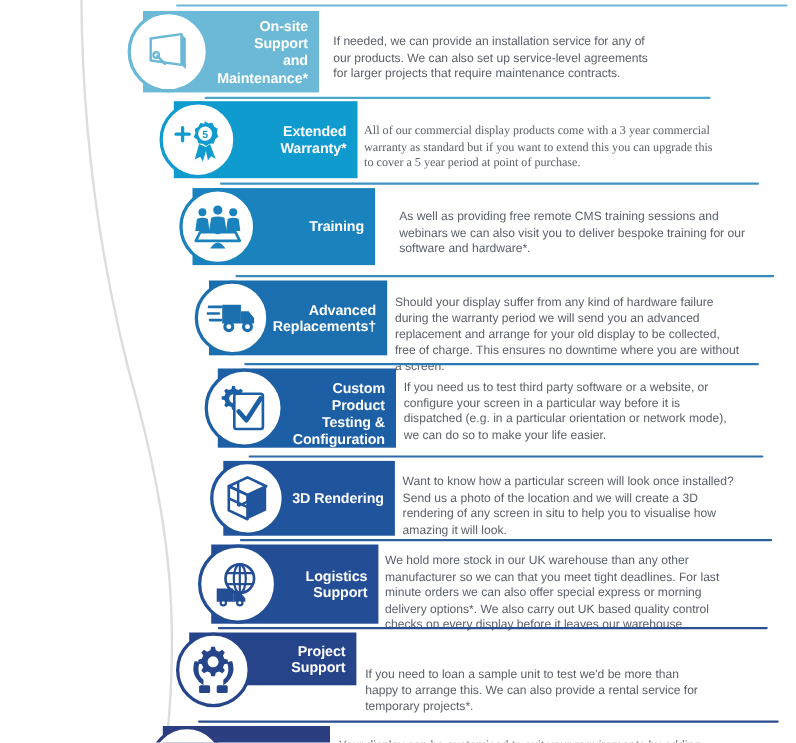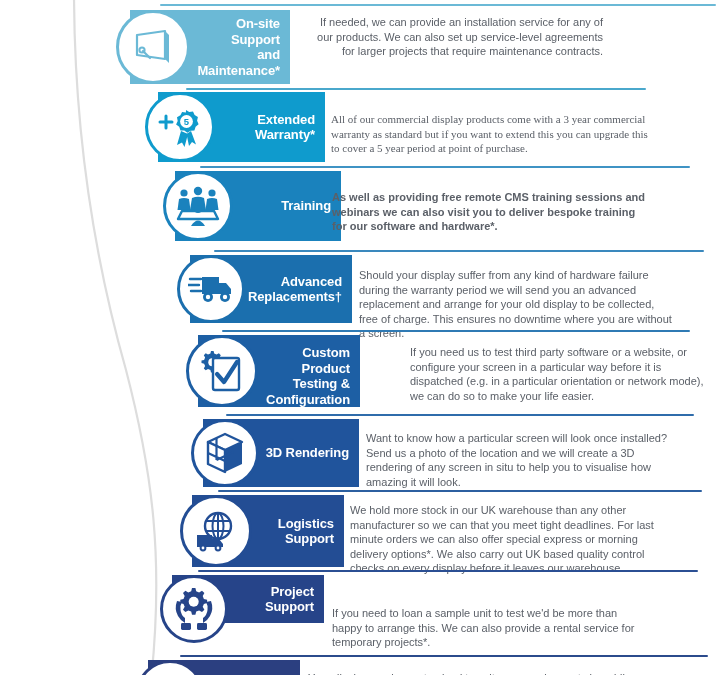--- a/index.html
+++ b/index.html
@@ -109,21 +109,21 @@
 
     <div class="badge" style="left:116px; top:6px; width:74px; height:74px; border:3px solid #6bb9d6;">
       <svg width="44" height="40" viewBox="0 0 44 40" aria-hidden="true">
         <path d="M6 8 L34 4 L34 32 L6 28 Z" fill="#ffffff" stroke="#6bb9d6" stroke-width="2.2" stroke-linejoin="round"></path>
         <path d="M34 4 L38 8 L38 36 L34 32 Z" fill="#6bb9d6"></path>
         <path d="M12 24 L19 31" stroke="#6bb9d6" stroke-width="2.2" stroke-linecap="round"></path>
         <circle cx="11" cy="23" r="2.6" fill="none" stroke="#6bb9d6" stroke-width="2"></circle>
       </svg>
     </div>
 
-    <div class="desc" style="left:303px; top:11px; width:300px;text-align:right;">If needed, we can provide an installation service for any of our products. We can also set up service-level agreements for larger projects that require maintenance contracts.</div>
+    <div class="desc" style="left:303px; top:27px; width:300px;">If needed, we can provide an installation service for any of our products. We can also set up service-level agreements for larger projects that require maintenance contracts.</div>
   </div>
 
   <div class="row" style="top:88px;">
     <div class="rule" style="left:186px; width:460px; background:#4aa8cc;"></div>
 
     <div class="bar" style="left:158px; top:4px; width:167px; height:70px; background:#0f9bcd;">
       <div class="bar-title">Extended
 Warranty*</div>
     </div>
 
@@ -155,21 +155,21 @@
         <circle cx="37" cy="8" r="3.6" fill="#1a82bd"></circle>
         <path d="M4 14 q5 -2 10 0 l1.5 11 h-13 Z" fill="#1a82bd"></path>
         <path d="M17 13 q6 -2.5 12 0 l2 12 h-16 Z" fill="#1a82bd"></path>
         <path d="M32 14 q5 -2 10 0 l1.5 11 h-13 Z" fill="#1a82bd"></path>
         <path d="M7 26 H39 L43 34 H3 Z" fill="#ffffff" stroke="#1a82bd" stroke-width="2.4" stroke-linejoin="round"></path>
         <circle cx="23" cy="24" r="4" fill="#1a82bd"></circle>
         <path d="M16 41 q7 -11 14 0 Z" fill="#1a82bd"></path>
       </svg>
     </div>
 
-    <div class="desc" style="left:332px; top:184px; width:318px; top:24px;font-weight:bold;">As well as providing free remote CMS training sessions and webinars we can also visit you to deliver bespoke training for our software and hardware*.</div>
+    <div class="desc" style="left:363px; top:184px; width:318px; top:24px;">As well as providing free remote CMS training sessions and webinars we can also visit you to deliver bespoke training for our software and hardware*.</div>
   </div>
 
   <div class="row" style="top:250px;">
     <div class="rule" style="left:214px; width:490px; background:#3a88bd;"></div>
 
     <div class="bar" style="left:190px; top:5px; width:162px; height:68px; background:#1b6fae;">
       <div class="bar-title">Advanced
 Replacements†</div>
     </div>
 
@@ -199,21 +199,21 @@
 
     <div class="badge" style="left:186px; top:5px; width:72px; height:72px; border:3px solid #1d5fa4;">
       <svg width="44" height="42" viewBox="0 0 44 42" aria-hidden="true">
         <path d="M11 1 l2.6 0 0.6 2.6 2.4 1 2.3 -1.3 1.9 1.9 -1.3 2.3 1 2.4 2.6 0.6 0 2.6 -2.6 0.6 -1 2.4 1.3 2.3 -1.9 1.9 -2.3 -1.3 -2.4 1 -0.6 2.6 -2.6 0 -0.6 -2.6 -2.4 -1 -2.3 1.3 -1.9 -1.9 1.3 -2.3 -1 -2.4 -2.6 -0.6 0 -2.6 2.6 -0.6 1 -2.4 -1.3 -2.3 1.9 -1.9 2.3 1.3 2.4 -1 Z" fill="#1d5fa4"></path>
         <circle cx="12.3" cy="12.3" r="4" fill="#ffffff"></circle>
         <rect x="13" y="8" width="26" height="32" rx="2" fill="#ffffff" stroke="#1d5fa4" stroke-width="2.4"></rect>
         <path d="M17 24 L24 32 L37 12" fill="none" stroke="#1d5fa4" stroke-width="4.2" stroke-linecap="round" stroke-linejoin="round"></path>
       </svg>
     </div>
 
-    <div class="desc" style="left:367px; top:15px; width:305px;margin-left:43px;">If you need us to test third party software or a website, or configure your screen in a particular way before it is dispatched (e.g. in a particular orientation or network mode), we can do so to make your life easier.</div>
+    <div class="desc" style="left:367px; top:15px; width:305px;">If you need us to test third party software or a website, or configure your screen in a particular way before it is dispatched (e.g. in a particular orientation or network mode), we can do so to make your life easier.</div>
   </div>
 
   <div class="row" style="top:414px;">
     <div class="rule" style="left:226px; width:468px; background:#2f6cab;"></div>
 
     <div class="bar" style="left:203px; top:5px; width:156px; height:68px; background:#20549c;">
       <div class="bar-title">3D Rendering</div>
     </div>
 
     <div class="badge" style="left:191px; top:5px; width:68px; height:68px; border:3px solid #20549c;">

